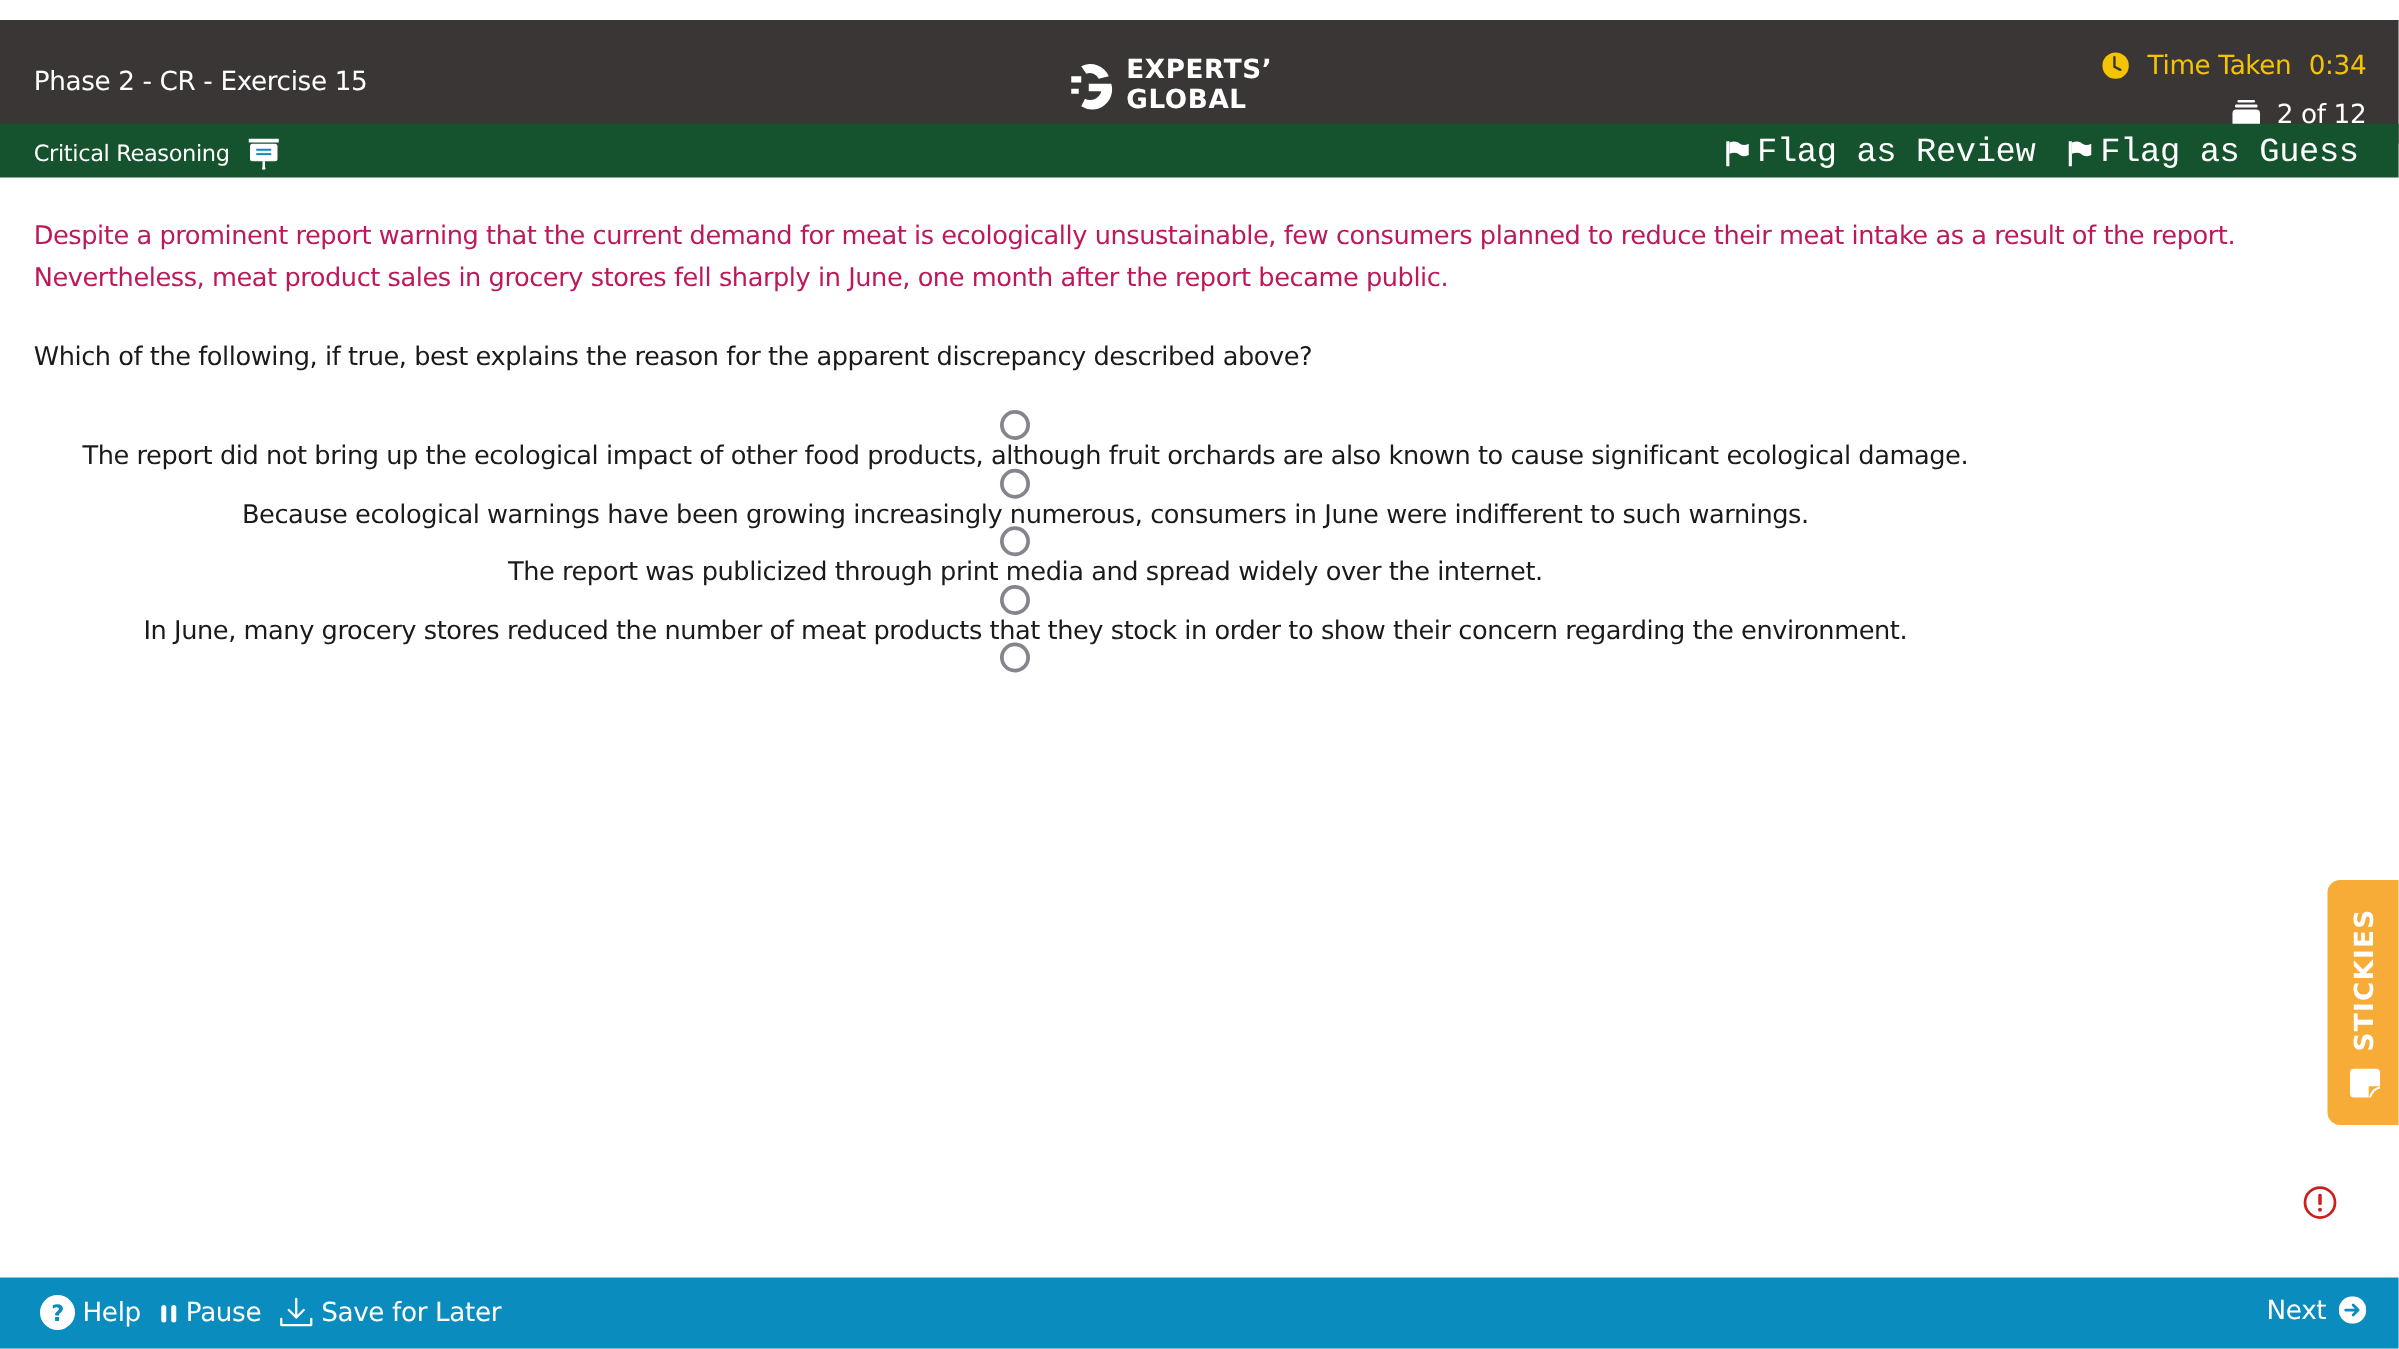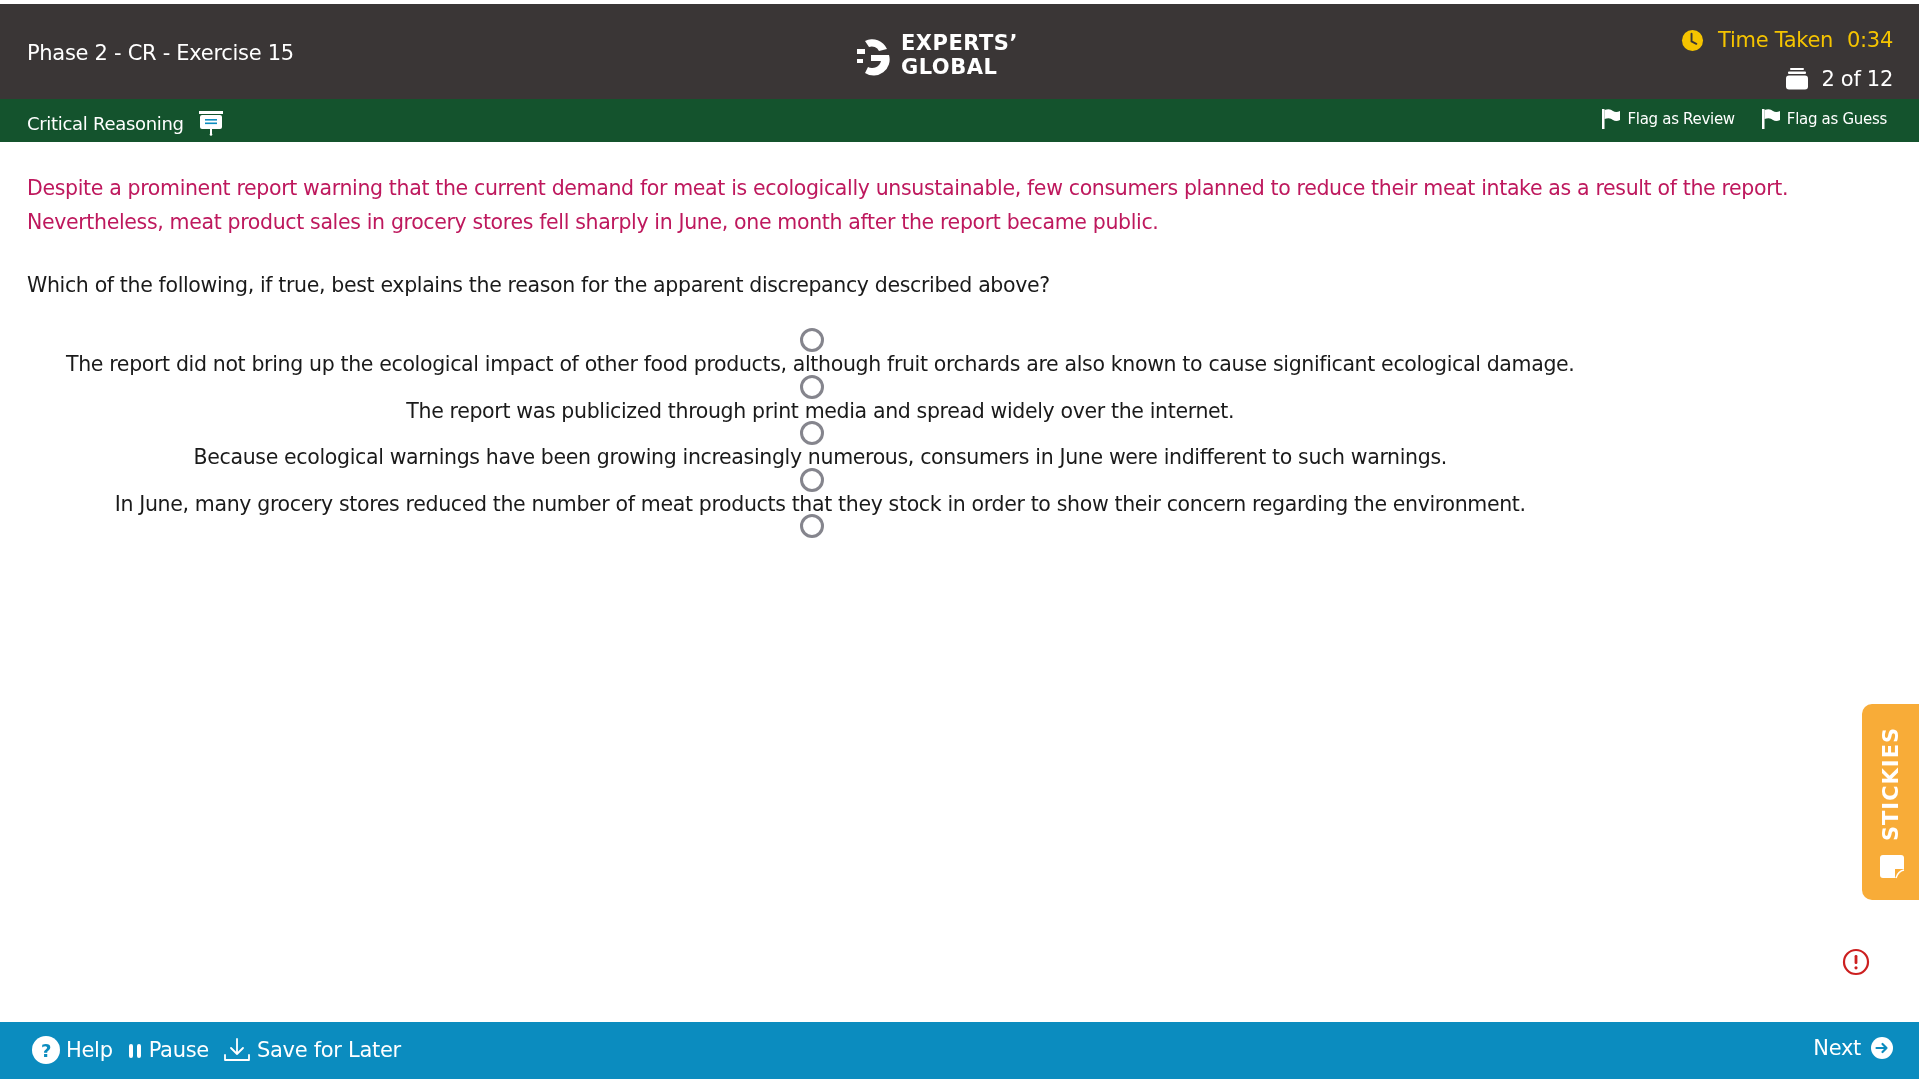--- a/index.html
+++ b/index.html
@@ -1,35 +1,35 @@
 <!DOCTYPE html>
 <html><head>
 <meta charset="utf-8">
 <style>
   * { box-sizing: border-box; margin: 0; padding: 0; }
   html, body { width: 1919px; height: 1079px; overflow: hidden; background: #ffffff; }
   body { font-family: "DejaVu Sans", "Liberation Sans", sans-serif; color: #1a1a1a; position: relative; }
 
   
-  .topbar { position: absolute; left: 0; top: 4px; width: 1919px; height: 99px; background: #3a3636; color: #fff; }
+  .topbar { position: absolute; left: 0; top: 16px; width: 1919px; height: 99px; background: #3a3636; color: #fff; }
   .exercise-title { position: absolute; left: 27px; top: 37px; font-size: 21px; letter-spacing: -0.3px; color: #ffffff; }
   .logo { position: absolute; left: 855px; top: 27px; display: flex; align-items: flex-end; }
   .logo-mark { width: 36px; height: 44px; margin-right: 10px; }
   .logo-text { font-family: "DejaVu Sans", sans-serif; font-weight: bold; font-size: 21px; line-height: 24px; letter-spacing: 0.5px; color: #fff; }
   .timer { position: absolute; right: 26px; top: 24px; display: flex; align-items: center; color: #f5c400; font-size: 21px; letter-spacing: -0.3px; }
   .timer .clock { width: 23px; height: 23px; margin-right: 14px; }
   .timer .time-val { margin-left: 14px; }
   .counter { position: absolute; right: 26px; top: 63px; display: flex; align-items: center; color: #fff; font-size: 21px; letter-spacing: -0.3px; }
   .counter .stack { width: 24px; height: 22px; margin-right: 12px; }
 
   
   .subbar { position: absolute; left: 0; top: 99px; width: 1919px; height: 43px; background: #14532d; color: #fff; }
   .section-name { position: absolute; left: 27px; top: 11px; font-size: 18px; letter-spacing: -0.3px; display: flex; align-items: center; }
   .section-name .board { width: 26px; height: 26px; margin-left: 14px; }
-  .flags { position: absolute; right: 32px; top: 9px; display: flex; align-items: center; font-size: 15px; letter-spacing: -0.3px; }
+  .flags { position: absolute; right: 32px; top: 9px; display: flex; align-items: center; font-size: 27px; letter-spacing: -0.3px; font-family: Liberation Mono, monospace; }
   .flag-btn { display: flex; align-items: center; cursor: pointer; }
   .flag-btn + .flag-btn { margin-left: 26px; }
   .flag-btn svg { width: 20px; height: 22px; margin-right: 6px; }
 
   
   .passage { position: absolute; left: 27px; top: 171px; width: 1860px; font-size: 20.5px; line-height: 34px; letter-spacing: -0.35px; color: #be185d; }
   .question { position: absolute; left: 27px; top: 273px; font-size: 20.5px; letter-spacing: -0.35px; color: #1a1a1a; }
   .options { position: absolute; left: 66px; top: 328px; }
   .option { display: flex; align-items: center; height: 46.6px; cursor: pointer; flex-direction: column; }
   .radio { width: 24px; height: 24px; border-radius: 50%; border: 3px solid #85858d; background: #fff; margin-right: 16px; flex: none; }
@@ -126,25 +126,25 @@
 
 <div class="question">Which of the following, if true, best explains the reason for the apparent discrepancy described above?</div>
 
 <div class="options">
   <div class="option">
     <span class="radio"></span>
     <span class="option-text">The report did not bring up the ecological impact of other food products, although fruit orchards are also known to cause significant ecological damage.</span>
   </div>
   <div class="option">
     <span class="radio"></span>
+    <span class="option-text">Because ecological warnings have been growing increasingly numerous, consumers in June were indifferent to such warnings.</span>
+  </div>
+  <div class="option">
+    <span class="radio"></span>
     <span class="option-text">The report was publicized through print media and spread widely over the internet.</span>
-  </div>
-  <div class="option">
-    <span class="radio"></span>
-    <span class="option-text">Because ecological warnings have been growing increasingly numerous, consumers in June were indifferent to such warnings.</span>
   </div>
   <div class="option">
     <span class="radio"></span>
     <span class="option-text">In June, many grocery stores reduced the number of meat products that they stock in order to show their concern regarding the environment.</span>
   </div>
   <div class="option">
     <span class="radio"></span>
   </div>
 </div>
 

